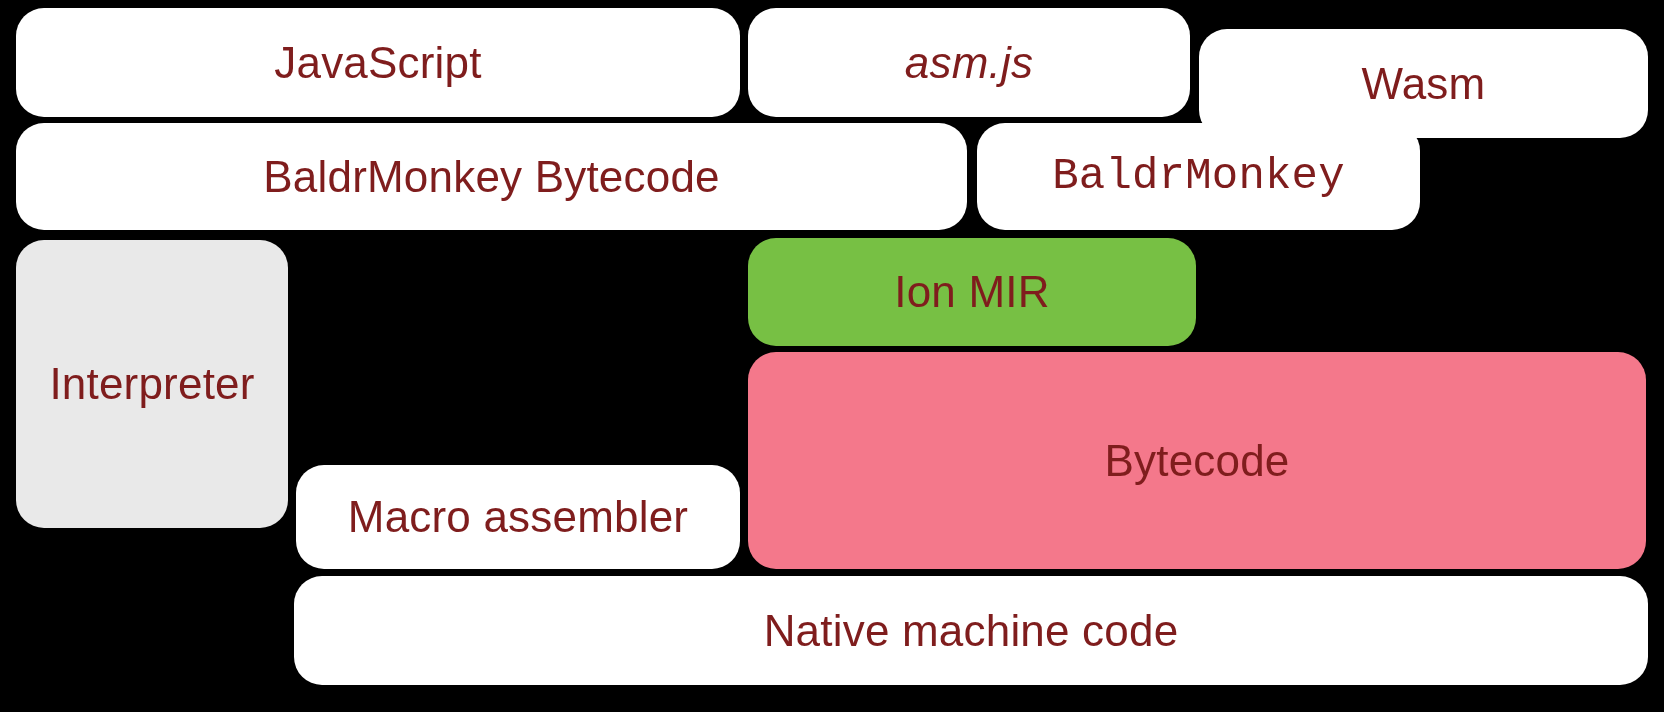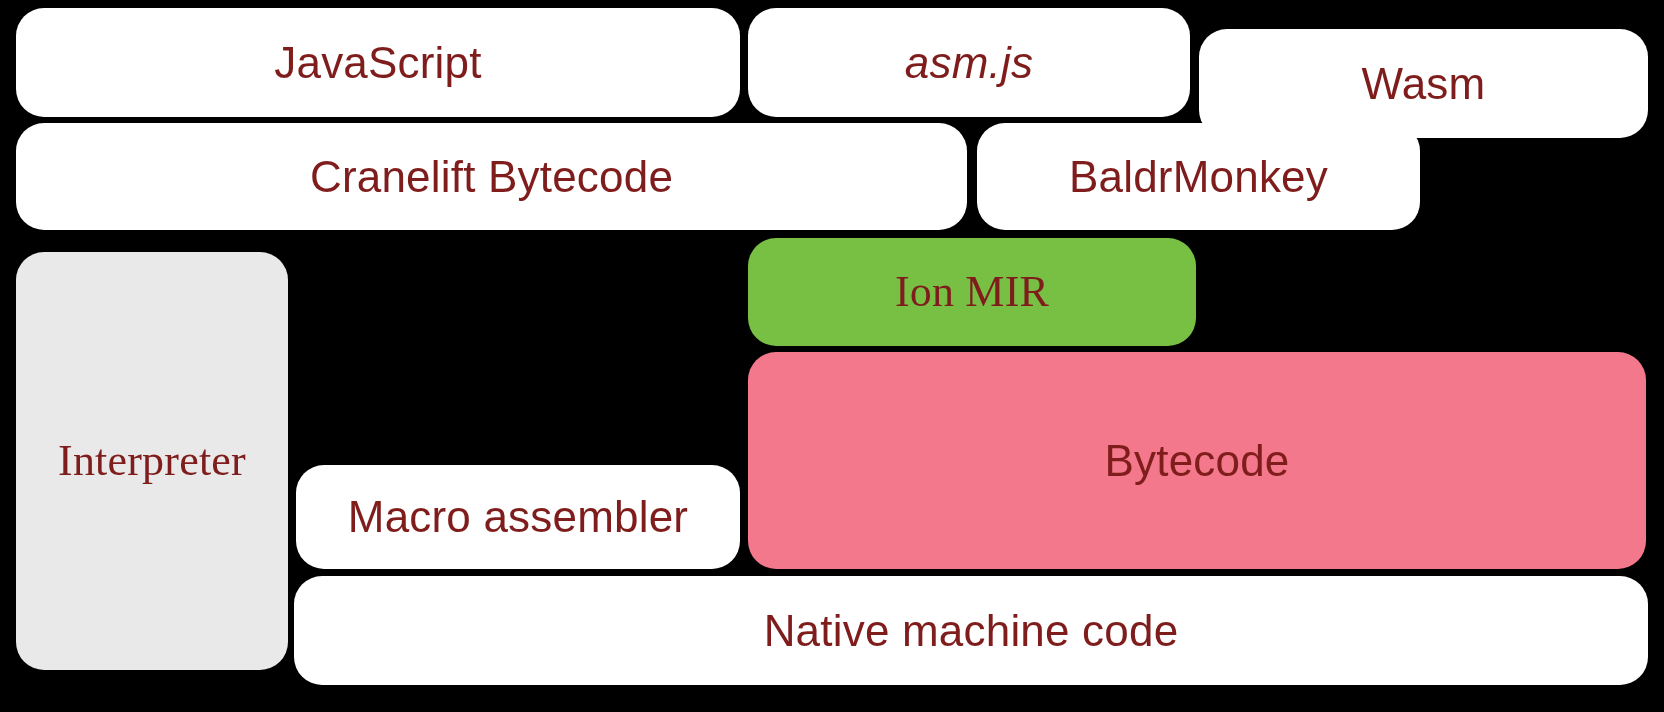--- a/index.html
+++ b/index.html
@@ -27,22 +27,22 @@
     line-height: 1.18;
     letter-spacing: 0.2px;
   }
   .node .lbl { display: block; }
 
   
   .n-js        { left: 16px;   top: 8px;   width: 724px;  height: 109px; }
   .n-asmjs     { left: 748px;  top: 8px;   width: 442px;  height: 109px; font-style: italic; }
   .n-wasm      { left: 1199px; top: 8px;   width: 449px;  height: 109px; }
   .n-bytecode  { left: 16px;   top: 123px; width: 951px;  height: 107px; }
-  .n-baldr     { left: 977px;  top: 123px; width: 443px;  height: 107px; }
-  .n-interp    { left: 16px;   top: 252px; width: 272px;  height: 418px; font-family: Liberation Serif, serif; }
+  .n-baldr     { left: 977px;  top: 123px; width: 443px;  height: 107px; font-family: Liberation Mono, monospace; }
+  .n-interp    { left: 16px;   top: 240px; width: 272px;  height: 288px; }
   .n-baseline  { left: 296px;  top: 236px; width: 444px;  height: 217px; }
   .n-baseline .lbl { max-width: 270px; } 
   .n-ion       { left: 748px;  top: 238px; width: 448px;  height: 108px; }
   .n-cranelift { left: 748px;  top: 352px; width: 898px;  height: 217px; }
   .n-macro     { left: 296px;  top: 465px; width: 444px;  height: 104px; }
   .n-native    { left: 294px;  top: 576px; width: 1354px; height: 109px; }
 </style>
 </head>
 <body>
 
@@ -54,33 +54,33 @@
 
   <div class="node n-asmjs" style="background: rgb(255, 255, 255);">
     <span class="lbl">asm.js</span>
   </div>
 
   <div class="node n-wasm" style="background: rgb(255, 255, 255); margin-top: 21px;">
     <span class="lbl">Wasm</span>
   </div>
 
   <div class="node n-bytecode" style="background: rgb(255, 255, 255);">
-    <span class="lbl">Cranelift Bytecode</span>
+    <span class="lbl">BaldrMonkey Bytecode</span>
   </div>
 
   <div class="node n-baldr" style="background: rgb(255, 255, 255);">
     <span class="lbl">BaldrMonkey</span>
   </div>
 
   <div class="node n-interp" style="background: rgb(233, 233, 233);">
     <span class="lbl">Interpreter</span>
   </div>
 
 
-  <div class="node n-ion" style="background: rgb(119, 192, 68); font-family: Liberation Serif, serif;">
+  <div class="node n-ion" style="background: rgb(119, 192, 68);">
     <span class="lbl">Ion MIR</span>
   </div>
 
   <div class="node n-cranelift" style="background: rgb(244, 120, 139);">
     <span class="lbl">Bytecode</span>
   </div>
 
   <div class="node n-native" style="background: rgb(255, 255, 255);">
     <span class="lbl">Native machine code</span>
   </div>

